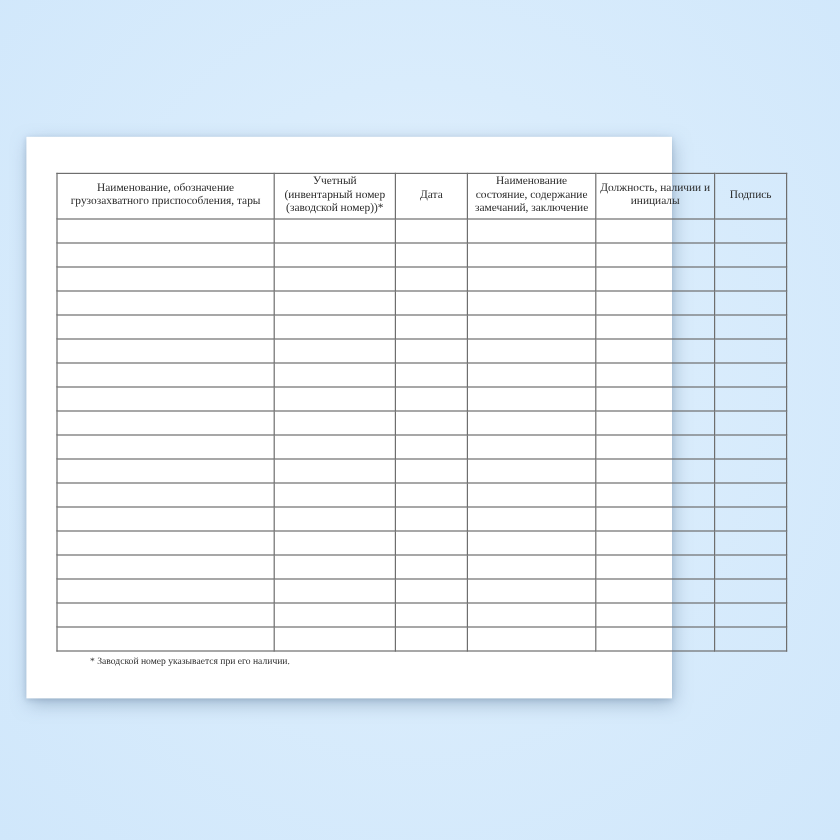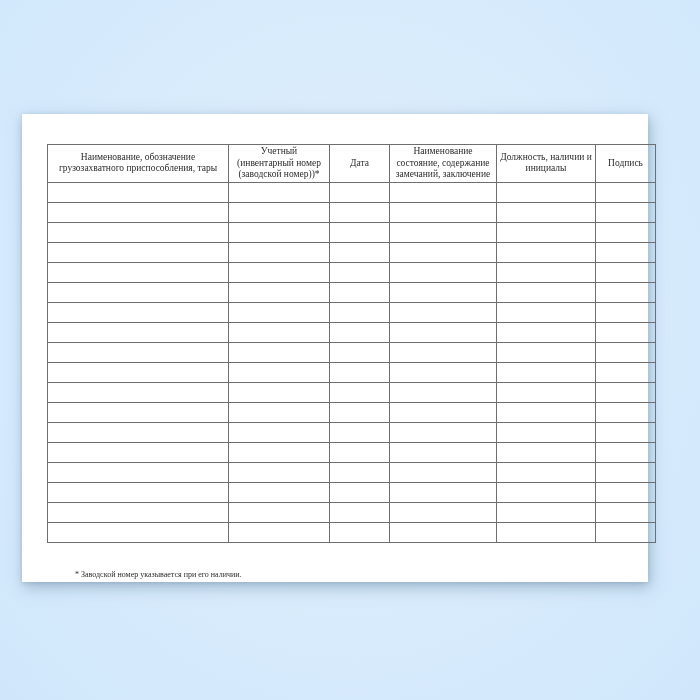--- a/index.html
+++ b/index.html
@@ -13,21 +13,21 @@
     position: relative;
     width: 700px;
     height: 700px;
     background: radial-gradient(ellipse at 50% 45%, #e6f2fd 0%, #d9ecfc 45%, #d0e7fb 100%);
     overflow: hidden;
   }
   .paper {
     position: absolute;
     left: 22px;
     top: 114px;
-    width: 626px;
+    width: 538px;
     height: 468px;
     background: #ffffff;
     box-shadow: 2px 5px 14px rgba(104, 131, 160, 0.50), 0 1px 4px rgba(104, 131, 160, 0.28);
   }
   table.form-table {
     position: absolute;
     left: 25px;
     top: 30px;
     width: 608px;
     border-collapse: collapse;
@@ -53,21 +53,21 @@
   }
   .col-name      { width: 181px; }
   .col-account   { width: 101px; }
   .col-date      { width: 60px;  }
   .col-technical { width: 107px; }
   .col-position  { width: 99px;  }
   .col-signature { width: 60px;  }
   .footnote {
     position: absolute;
     left: 53px;
-    top: 456px;
+    top: 432px;
     font-size: 8px;
     line-height: 10px;
     color: #2b2b2b;
     white-space: nowrap;
     text-align: center;
   }
 </style>
 </head>
 <body>
 

